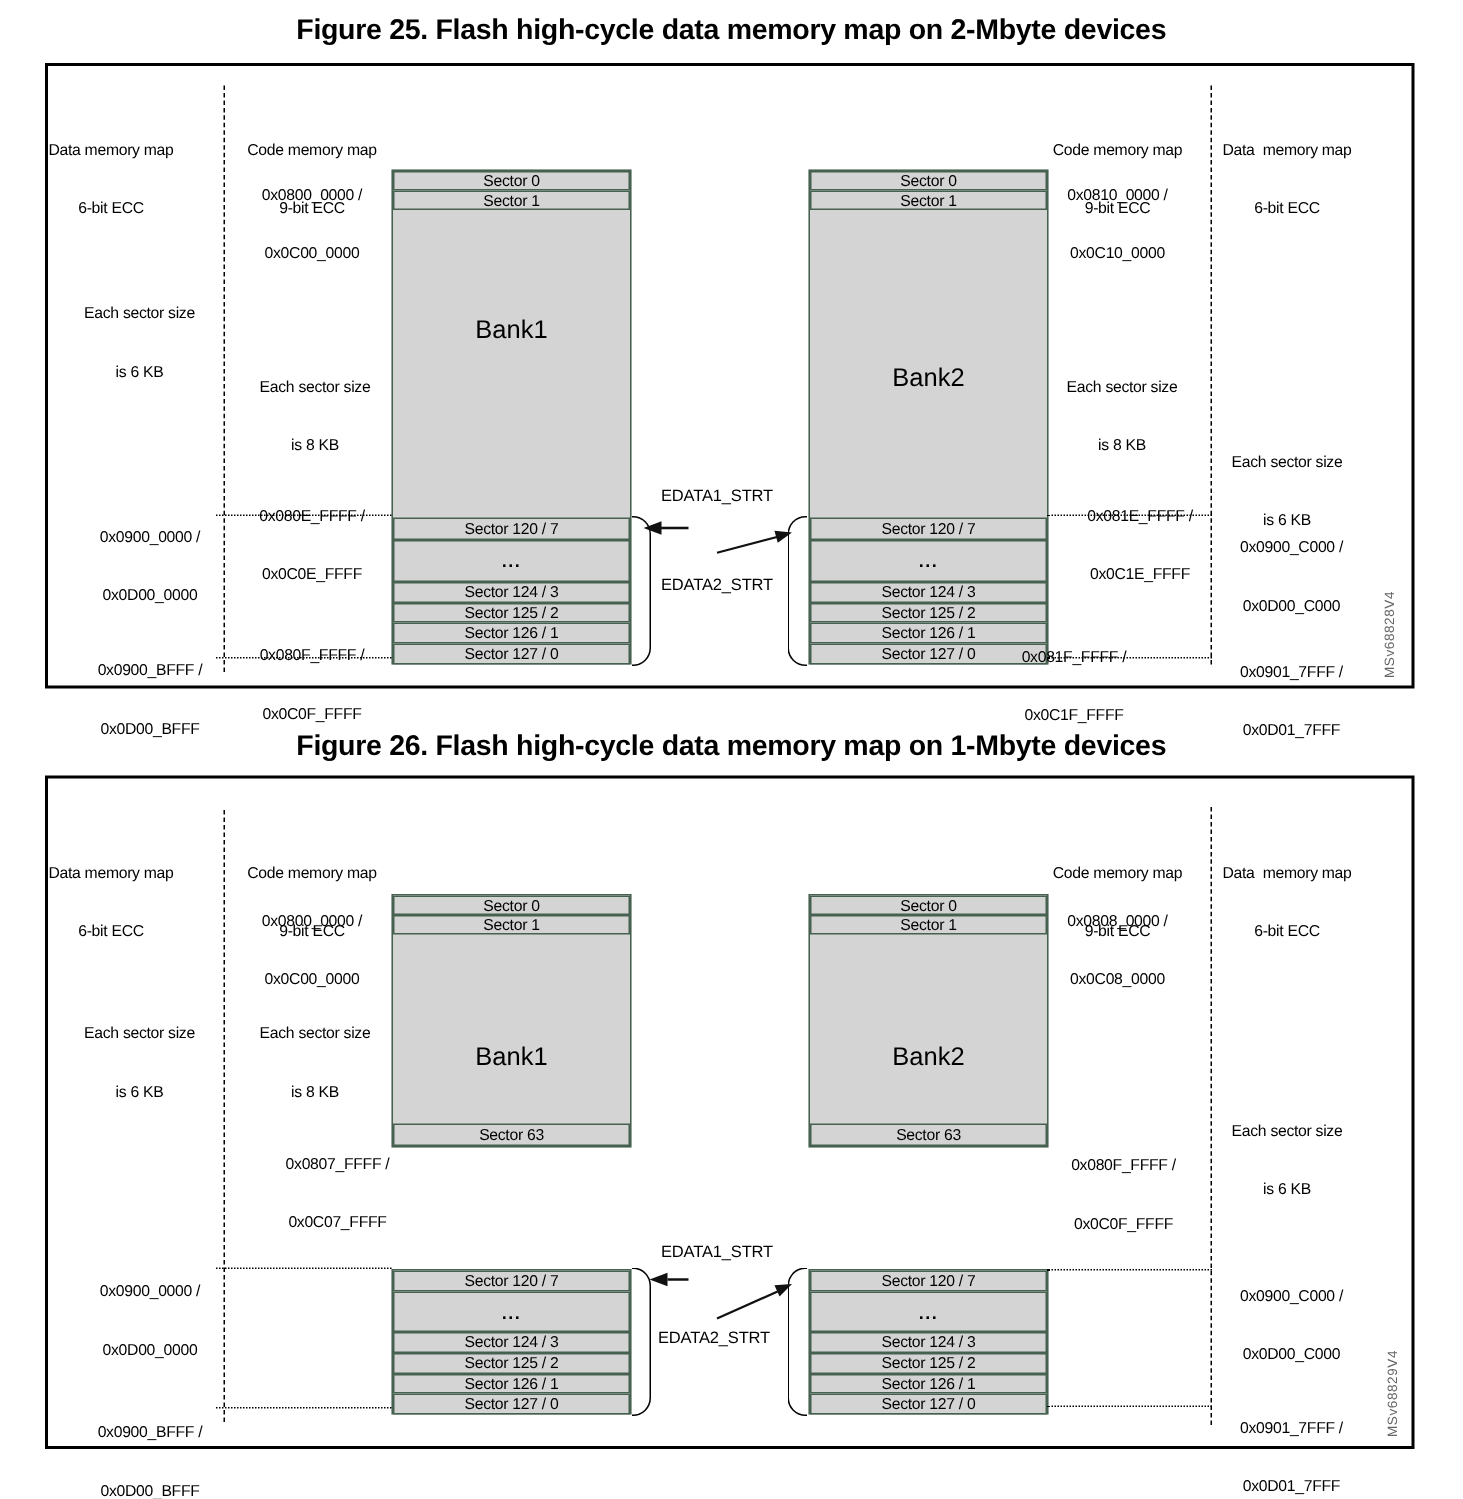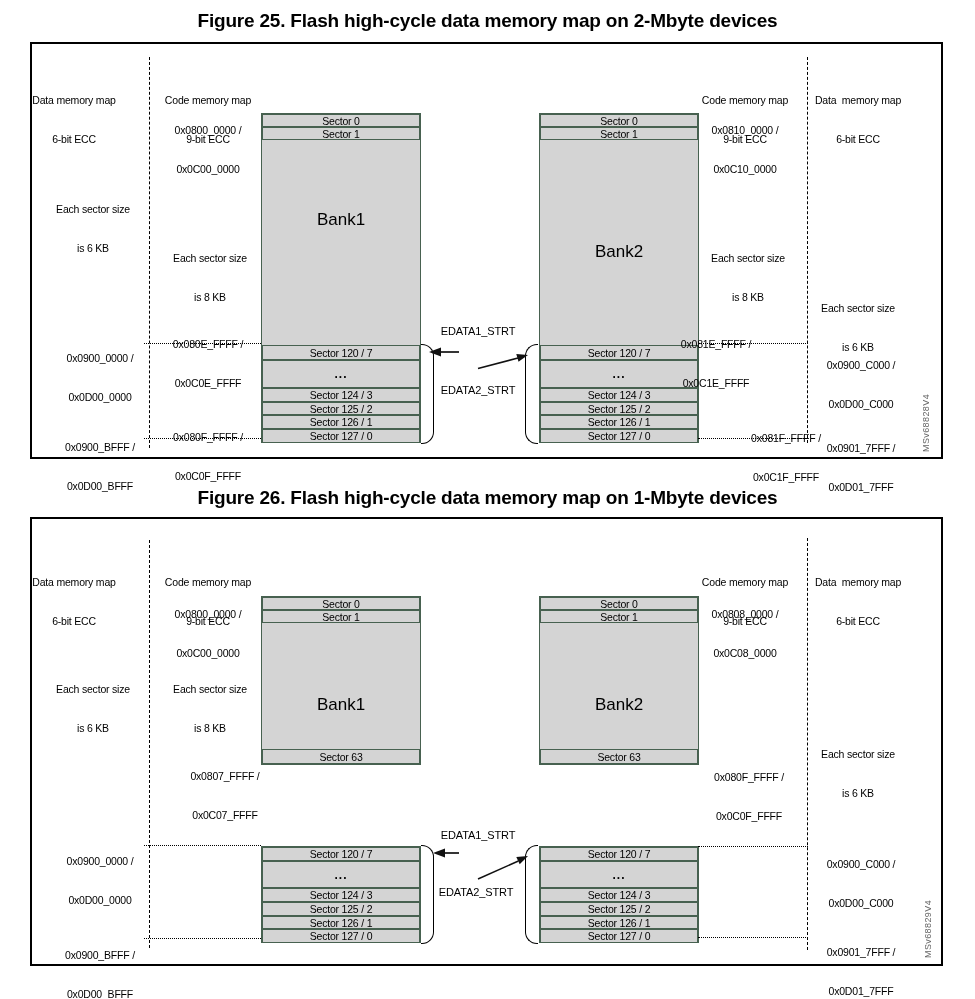--- a/index.html
+++ b/index.html
@@ -117,25 +117,25 @@
       <div>9-bit ECC</div>
     </div>
     <div class="lbl2" style="left:696px;top:98px;width:98px">
       <div>0x0810_0000 /</div>
       <div>0x0C10_0000</div>
     </div>
     <div class="lbl2" style="left:700px;top:226px;width:96px">
       <div>Each sector size</div>
       <div>is 8 KB</div>
     </div>
-    <div class="lbl2" style="left:667px;top:312px;width:98px">
+    <div class="lbl2" style="left:711px;top:312px;width:98px">
       <div>0x081E_FFFF /</div>
       <div>0x0C1E_FFFF</div>
     </div>
-    <div class="lbl2" style="left:737px;top:406px;width:98px">
+    <div class="lbl2" style="left:667px;top:406px;width:98px">
       <div>0x081F_FFFF /</div>
       <div>0x0C1F_FFFF</div>
     </div>
 
     <div class="lbl2" style="left:808px;top:68px;width:100px">
       <div>Data  memory map</div>
       <div>6-bit ECC</div>
     </div>
     <div class="lbl2" style="left:810px;top:276px;width:96px">
       <div>Each sector size</div>

